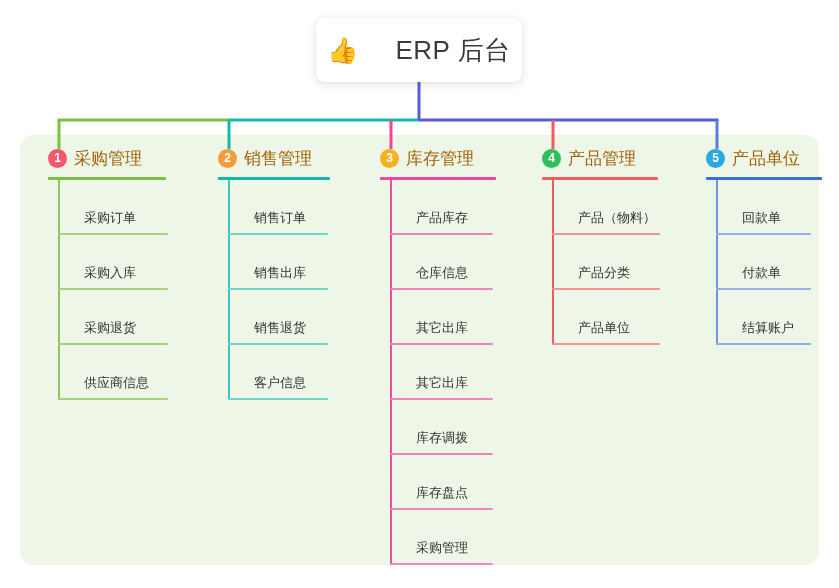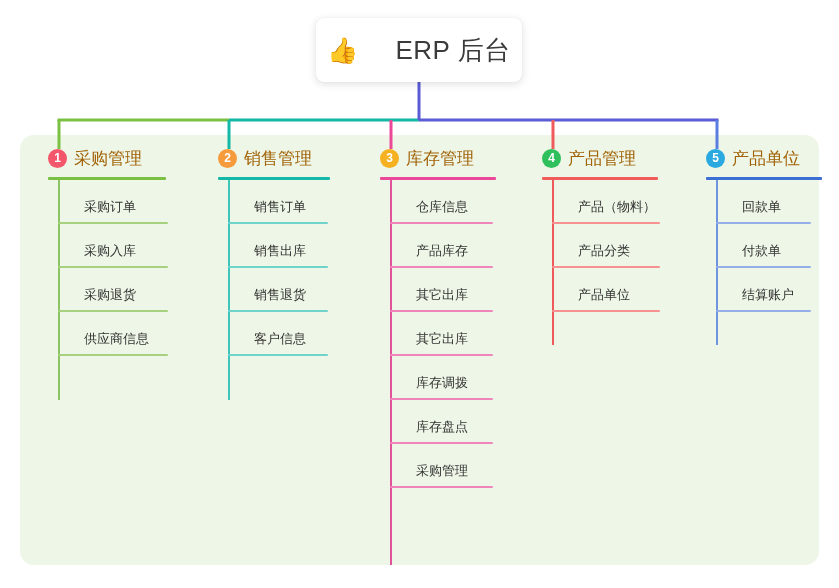--- a/index.html
+++ b/index.html
@@ -109,21 +109,21 @@
     padding-left: 28px;
   }
   .spine {
     position: absolute;
     left: 28px;
     top: 0;
     width: 2px;
   }
   .item {
     position: relative;
-    height: 44px;
+    height: 55px;
     box-sizing: border-box;
   }
   .item-label {
     position: absolute;
     left: 26px;
     bottom: 8px;
     font-size: 13px;
     color: #333333;
     white-space: nowrap;
   }
@@ -216,25 +216,25 @@
       </div>
       <div class="column" style="left: 362px; width: 175px;">
         <div class="col-header">
           <span class="badge" style="background: rgb(245, 177, 32);">3</span>
           <span class="col-title">库存管理</span>
         </div>
         <div class="header-rule" style="background: rgb(236, 72, 153); width: 116px; margin-left: 18px;"></div>
         <div class="items">
           <div class="spine" style="background: rgb(224, 83, 154); height: 385px;"></div>
           <div class="item">
+            <span class="item-label">产品库存</span>
+            <div class="item-rule" style="background: rgb(239, 133, 187); width: 103px;"></div>
+          </div>
+          <div class="item">
             <span class="item-label">仓库信息</span>
-            <div class="item-rule" style="background: rgb(239, 133, 187); width: 103px;"></div>
-          </div>
-          <div class="item">
-            <span class="item-label">产品库存</span>
             <div class="item-rule" style="background: rgb(239, 133, 187); width: 103px;"></div>
           </div>
           <div class="item">
             <span class="item-label">其它出库</span>
             <div class="item-rule" style="background: rgb(239, 133, 187); width: 103px;"></div>
           </div>
           <div class="item">
             <span class="item-label">其它出库</span>
             <div class="item-rule" style="background: rgb(239, 133, 187); width: 103px;"></div>
           </div>

